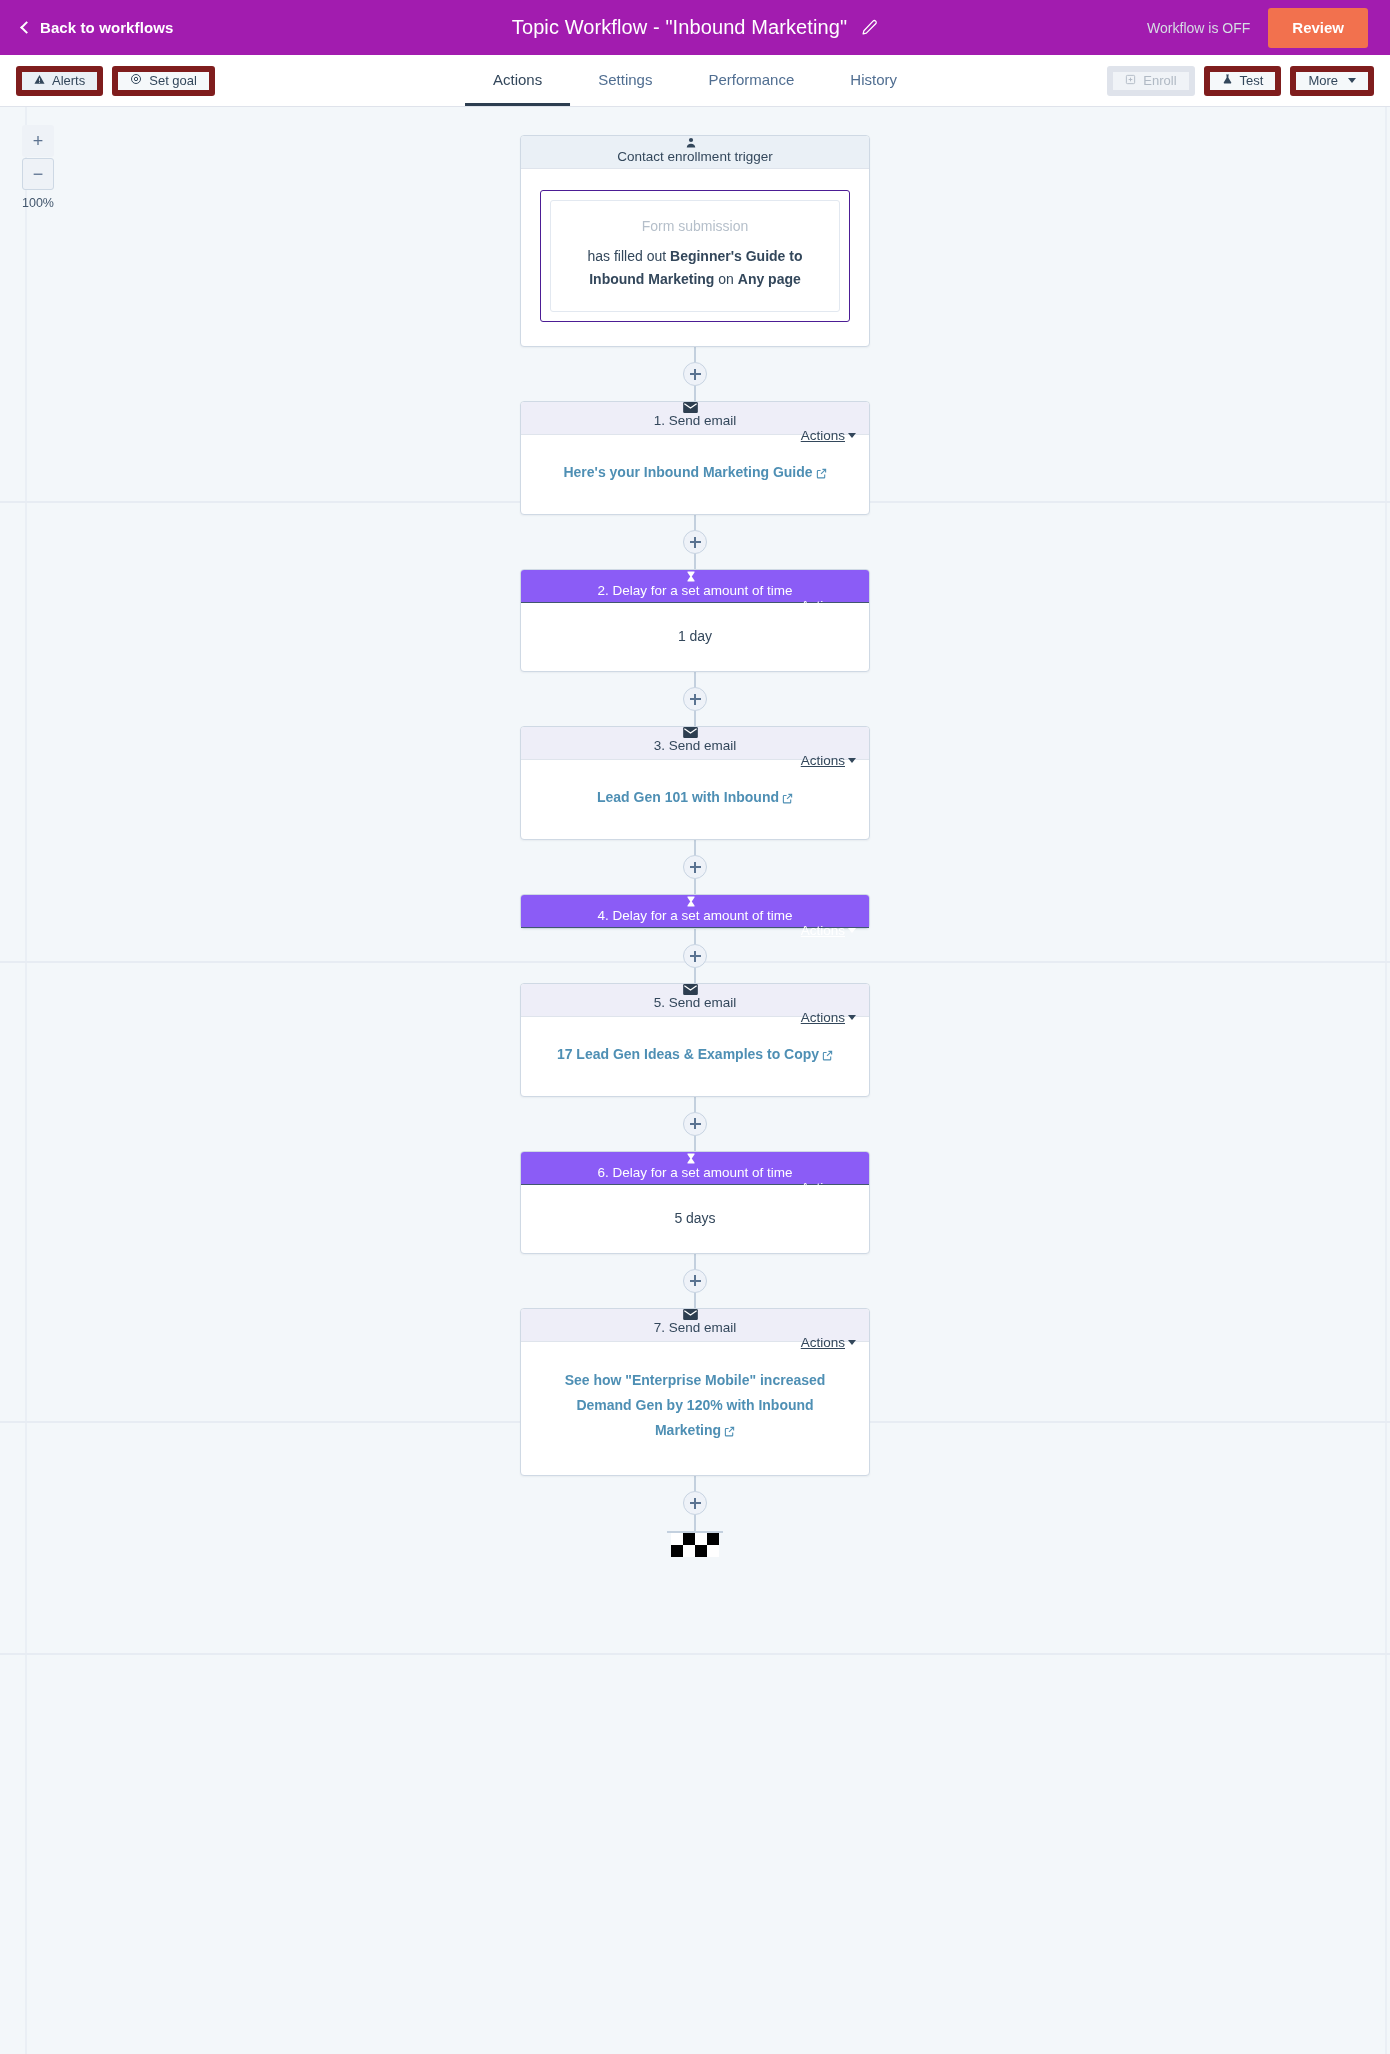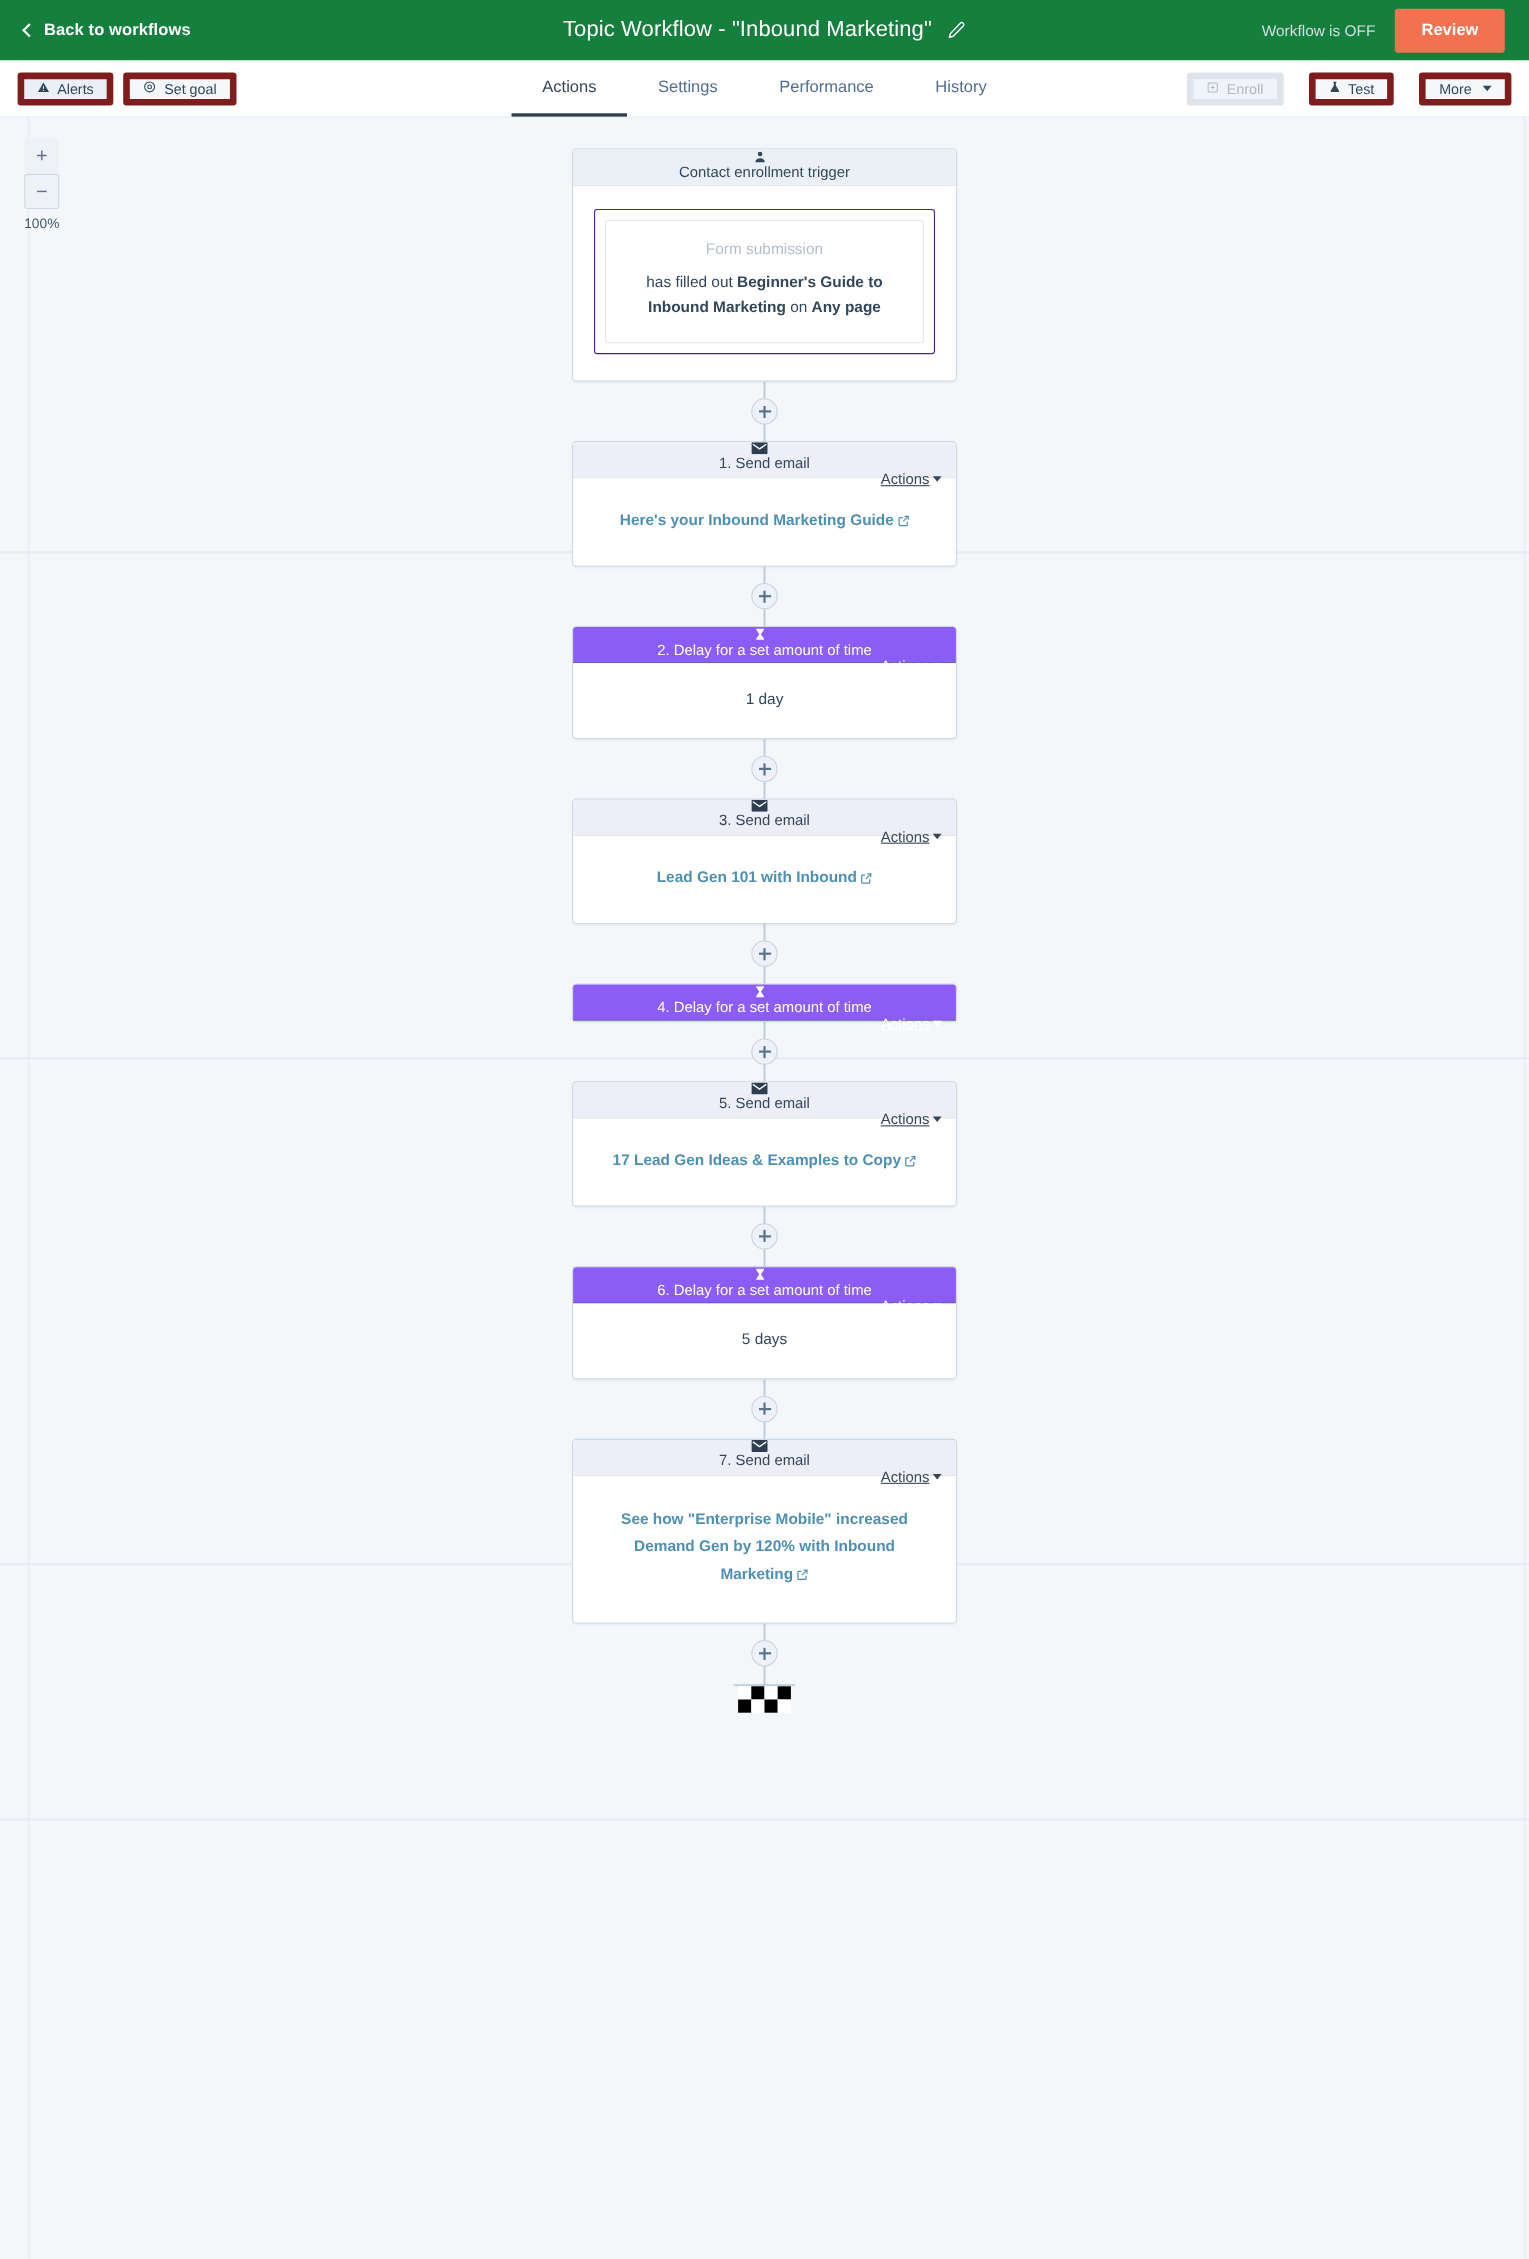--- a/index.html
+++ b/index.html
@@ -9,21 +9,21 @@
     height: 2054px;
     background: #f5f8fa;
     font-family: "Liberation Sans", "DejaVu Sans", sans-serif;
     -webkit-font-smoothing: antialiased;
   }
 
   
   .topbar {
     position: relative;
     height: 55px;
-    background: #15803d;
+    background: #a21caf;
     display: flex;
     align-items: center;
     padding: 0 22px;
     color: #fff;
   }
   .back-link {
     display: flex;
     align-items: center;
     gap: 8px;
     font-size: 15px;
@@ -134,21 +134,21 @@
     color: #506e91;
     cursor: pointer;
     border-bottom: 3px solid transparent;
     white-space: nowrap;
   }
   .tab.active { color: #33475b; border-bottom-color: #2d3e50; }
 
   .subbar-right {
     margin-left: auto;
     display: flex;
-    gap: 23px;
+    gap: 9px;
     align-items: center;
   }
   .caret {
     display: inline-block;
     width: 0; height: 0;
     border-left: 4px solid transparent;
     border-right: 4px solid transparent;
     border-top: 5px solid currentColor;
     margin-left: 3px;
   }

